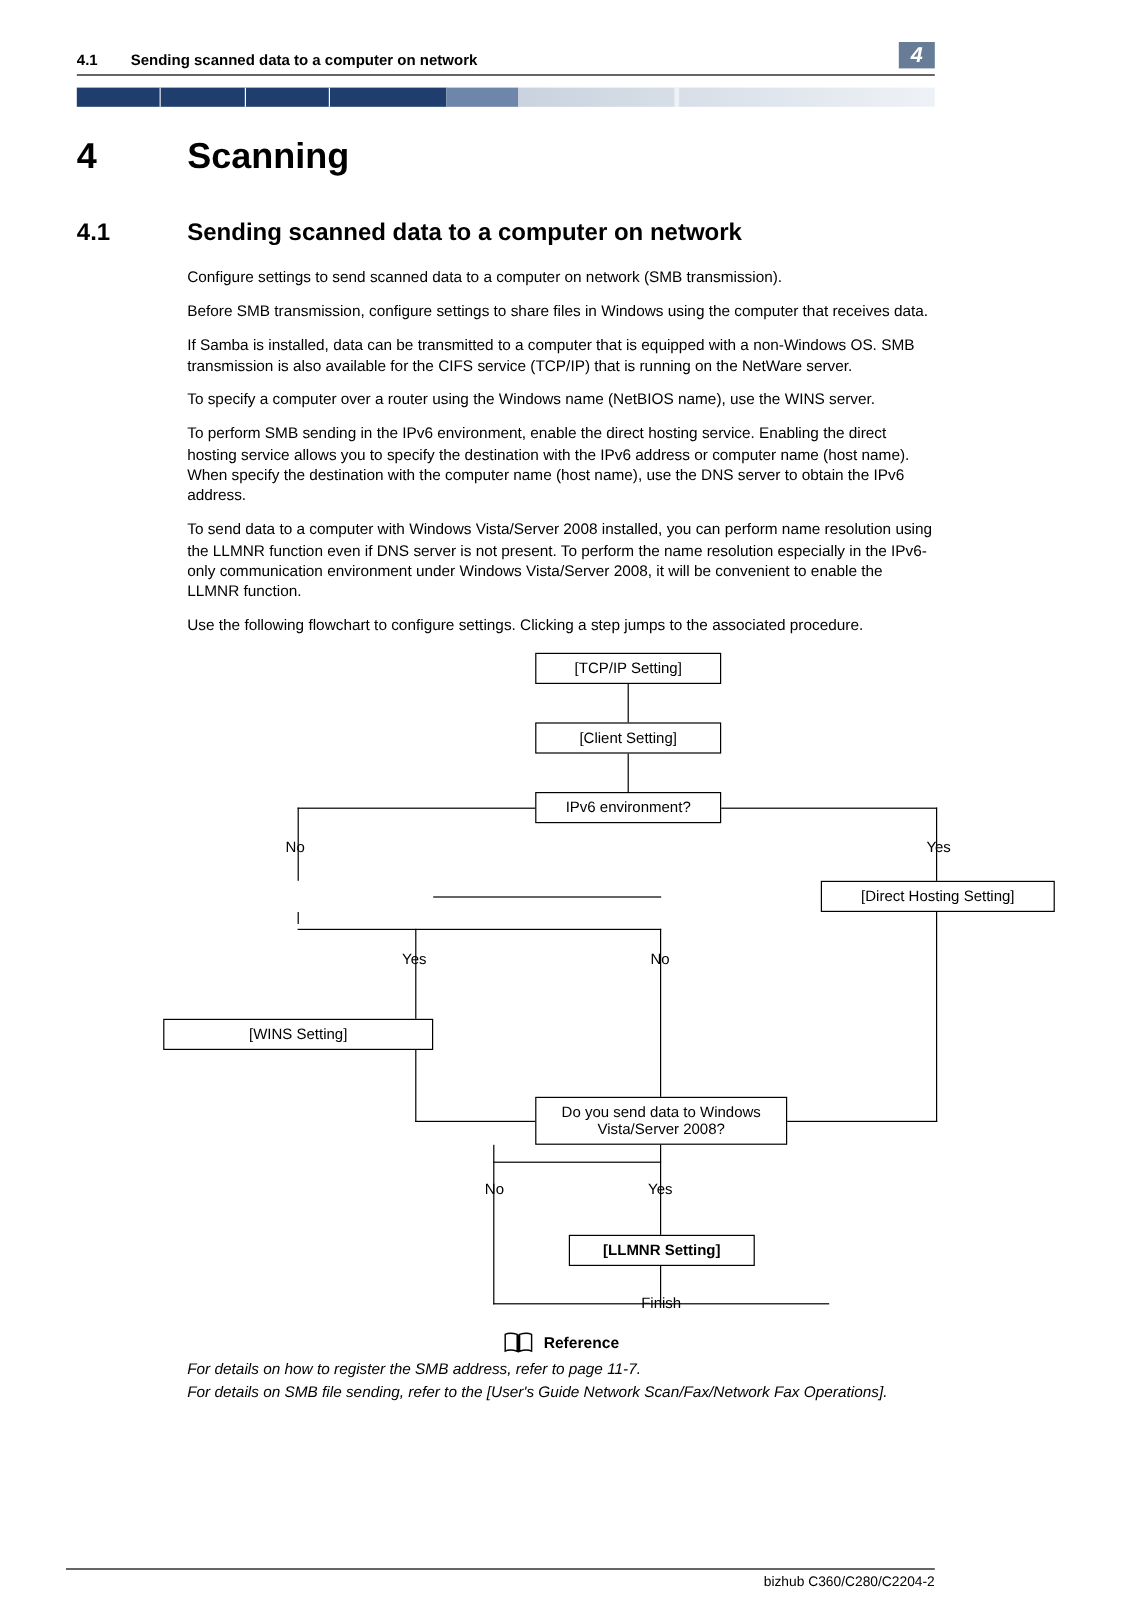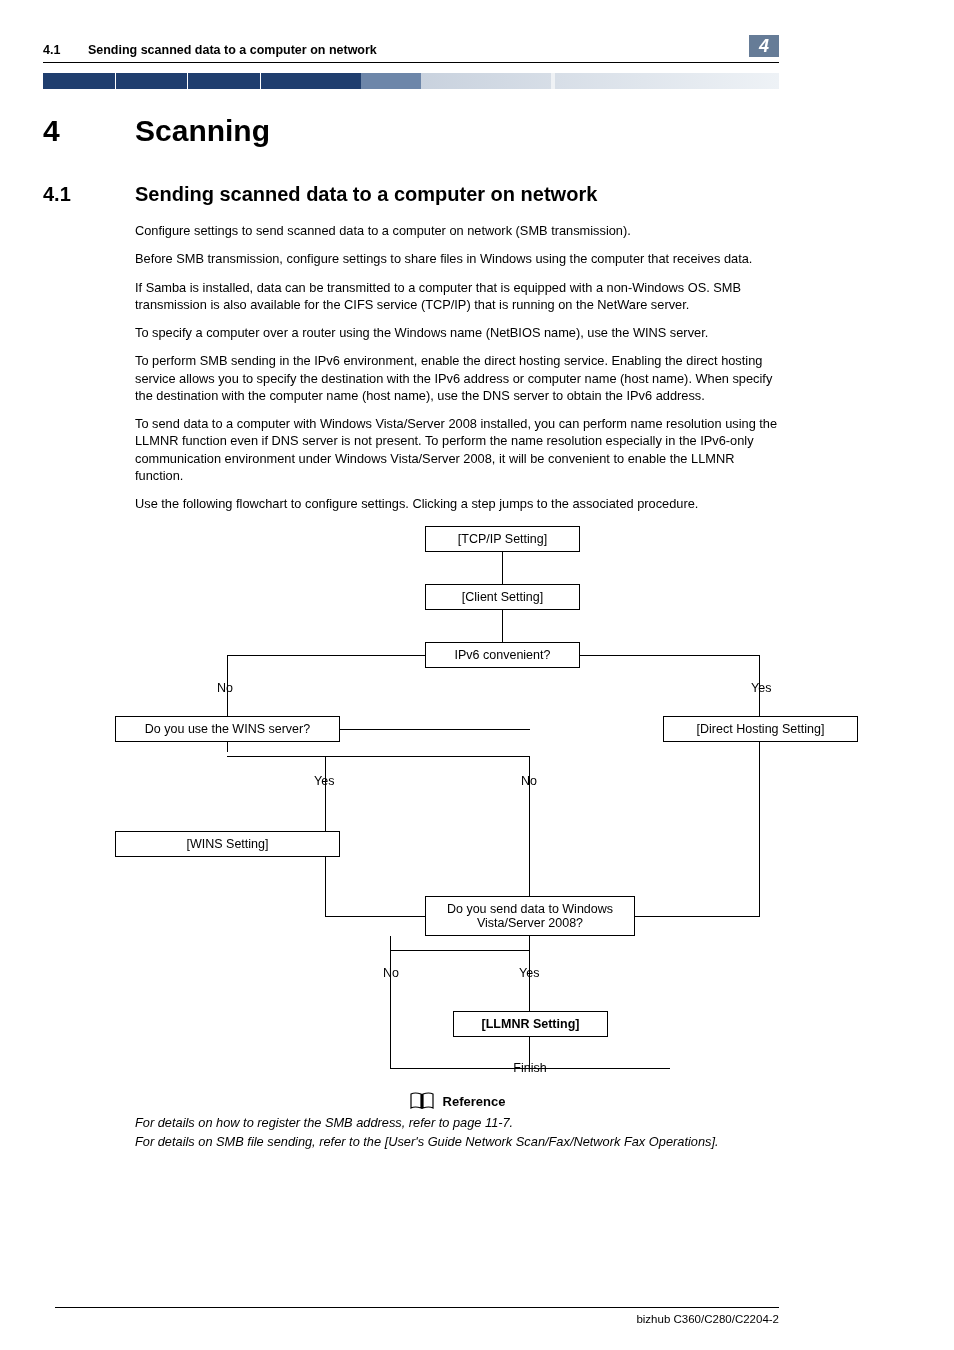--- a/index.html
+++ b/index.html
@@ -4,21 +4,21 @@
 <style>
   body {
     font-family: Arial, Helvetica, sans-serif;
     margin: 0;
     background: #fff;
     color: #000;
   }
   .page {
     width: 834px;
     min-height: 1350px;
-    padding: 35px 55px 20px 43px;
+    padding: 35px 55px 20px 64px;
     box-sizing: border-box;
     position: relative;
   }
   .running-head {
     display: flex;
     justify-content: space-between;
     align-items: flex-end;
     border-bottom: 1.5px solid #000;
     padding-bottom: 5px;
     margin-bottom: 10px;
@@ -188,22 +188,21 @@
     <p class="body">If Samba is installed, data can be transmitted to a computer that is equipped with a non-Windows OS. SMB transmission is also available for the CIFS service (TCP/IP) that is running on the NetWare server.</p>
     <p class="body">To specify a computer over a router using the Windows name (NetBIOS name), use the WINS server.</p>
     <p class="body">To perform SMB sending in the IPv6 environment, enable the direct hosting service. Enabling the direct hosting service allows you to specify the destination with the IPv6 address or computer name (host name). When specify the destination with the computer name (host name), use the DNS server to obtain the IPv6 address.</p>
     <p class="body">To send data to a computer with Windows Vista/Server 2008 installed, you can perform name resolution using the LLMNR function even if DNS server is not present. To perform the name resolution especially in the IPv6-only communication environment under Windows Vista/Server 2008, it will be convenient to enable the LLMNR function.</p>
     <p class="body">Use the following flowchart to configure settings. Clicking a step jumps to the associated procedure.</p>
 
     <div class="flowchart">
 
       <div class="fc-box" style="left:310px; top:0; width:155px; height:26px;">[TCP/IP Setting]</div>
       <div class="fc-box" style="left:310px; top:58px; width:155px; height:26px;">[Client Setting]</div>
-      <div class="fc-box" style="left:310px; top:116px; width:155px; height:26px;">IPv6 convenient?</div>
-      <div class="fc-box" style="left:0; top:190px; width:225px; height:26px;">Do you use the WINS server?</div>
+      <div class="fc-box" style="left:310px; top:116px; width:155px; height:26px;">IPv6 environment?</div>
       <div class="fc-box" style="left:548px; top:190px; width:195px; height:26px;">[Direct Hosting Setting]</div>
       <div class="fc-box" style="left:0; top:305px; width:225px; height:26px;">[WINS Setting]</div>
       <div class="fc-box" style="left:310px; top:370px; width:210px; height:40px;">Do you send data to Windows Vista/Server 2008?</div>
       <div class="fc-box" style="left:338px; top:485px; width:155px; height:26px;font-weight:bold;">[LLMNR Setting]</div>
 
       <div class="fc-label" style="left:350px; top:535px; width:130px; text-align:center;">Finish</div>
       <div class="fc-label" style="left:102px; top:155px;">No</div>
       <div class="fc-label" style="left:636px; top:155px;">Yes</div>
       <div class="fc-label" style="left:199px; top:248px;">Yes</div>
       <div class="fc-label" style="left:406px; top:248px;">No</div>

